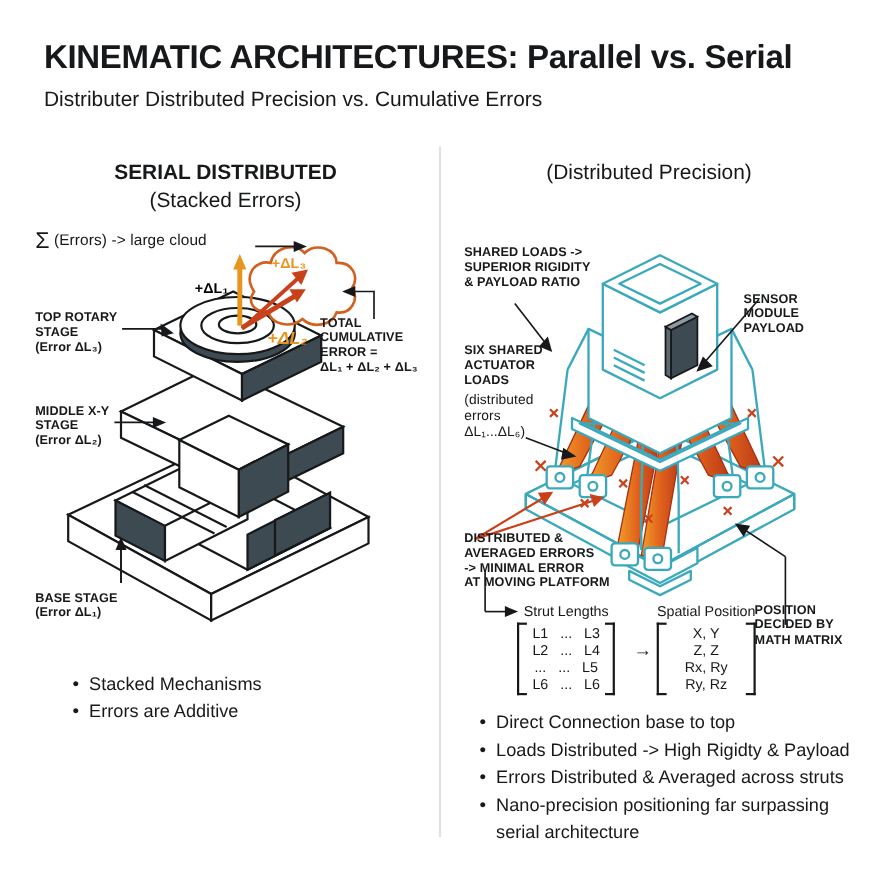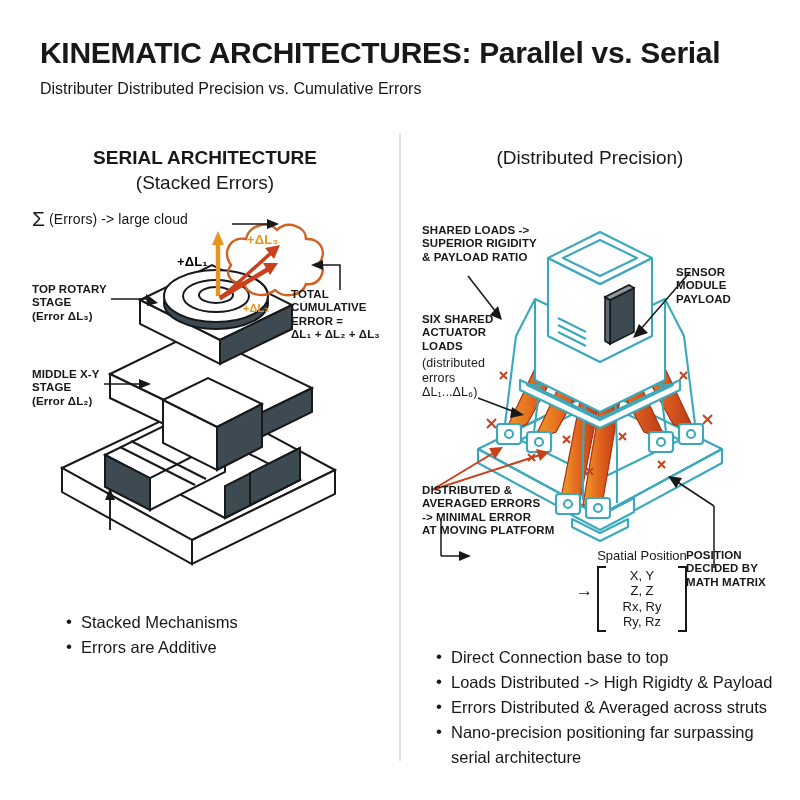--- a/index.html
+++ b/index.html
@@ -1,20 +1,20 @@
 <!DOCTYPE html>
 <html><head>
 <meta charset="utf-8">
 <style>
   html,body{margin:0;padding:0;}
   body{width:800px;height:800px;background:#ffffff;font-family:"Liberation Sans",sans-serif;color:#16181a;overflow:hidden;}
   .page{position:relative;width:800px;height:800px;}
 
   .title{position:absolute;left:40px;top:36px;font-size:30px;font-weight:700;letter-spacing:-0.3px;white-space:nowrap;}
-  .subtitle{position:absolute;left:40px;top:80px;font-size:16px;font-weight:400;white-space:nowrap;}
+  .subtitle{position:absolute;left:40px;top:80px;font-size:19px;font-weight:400;white-space:nowrap;}
 
   .divider{position:absolute;left:399px;top:133px;width:2px;height:628px;background:#e2e2e2;}
 
   .sec-head{position:absolute;text-align:center;font-size:19px;font-weight:600;line-height:25px;}
   .sec-head .l2{font-weight:400;}
 
   .lbl{position:absolute;font-size:11.5px;font-weight:700;line-height:13.4px;letter-spacing:0.1px;}
   .lbl.reg{font-weight:400;}
 
   .bullets{position:absolute;font-size:16.5px;line-height:25px;}
@@ -45,21 +45,21 @@
 <body>
 
 <div class="page">
 
   <div class="title">KINEMATIC ARCHITECTURES: Parallel vs. Serial</div>
   <div class="subtitle">Distributer Distributed Precision vs. Cumulative Errors</div>
 
   <div class="divider"></div>
 
   <div class="sec-head" style="left:40px;top:145px;width:330px;">
-    <div>SERIAL ARCHITECTURE</div>
+    <div>SERIAL DISTRIBUTED</div>
     <div class="l2">(Stacked Errors)</div>
   </div>
 
   <svg width="800" height="800" viewBox="0 0 800 800">
 
     <g>
       <polygon class="face-light" points="62,468 205,400 335,470 192,540"></polygon>
       <polygon class="face-light" points="62,468 62,492 192,564 192,540"></polygon>
       <polygon class="face-light" points="192,540 192,564 335,494 335,470"></polygon>
 
@@ -134,23 +134,27 @@
     <div>STAGE</div>
     <div>(Error ΔL₃)</div>
   </div>
 
   <div class="lbl" style="left:32px;top:368px;width:90px;">
     <div>MIDDLE X-Y</div>
     <div>STAGE</div>
     <div>(Error ΔL₂)</div>
   </div>
 
+  <div class="lbl" style="left:32px;top:538px;width:110px;">
+    <div>BASE STAGE</div>
+    <div>(Error ΔL₁)</div>
+  </div>
 
   <div class="lbl" style="left:177px;top:255px;color:#000000;font-size:13px;">+ΔL₁</div>
-  <div class="lbl" style="left:243px;top:302px;color:#e8951f;font-size:11px;">+ΔL₂</div>
+  <div class="lbl" style="left:243px;top:302px;color:#e8951f;font-size:16px;font-style:italic;">+ΔL₂</div>
   <div class="lbl" style="left:247px;top:233px;color:#e8951f;font-size:13px;">+ΔL₃</div>
 
   <div class="lbl" style="left:291px;top:288px;width:100px;">
     <div>TOTAL</div>
     <div>CUMULATIVE</div>
     <div>ERROR =</div>
     <div>ΔL₁ + ΔL₂ + ΔL₃</div>
   </div>
 
   <div class="bullets" style="left:62px;top:610px;width:320px;">
@@ -312,20 +316,33 @@
     <div>-&gt; MINIMAL ERROR</div>
     <div>AT MOVING PLATFORM</div>
   </div>
 
   <div class="lbl" style="left:686px;top:549px;width:100px;">
     <div>POSITION</div>
     <div>DECIDED BY</div>
     <div>MATH MATRIX</div>
   </div>
 
+  <div class="mtx" style="left:470px;top:548px;">
+    <div class="cap">Strut Lengths</div>
+    <div class="brk">
+      <div class="bar bl"></div>
+      <div class="inner">
+        <div class="row">L1   ...   L3</div>
+        <div class="row">L2   ...   L4</div>
+        <div class="row">...   ...   L5</div>
+        <div class="row">L6   ...   L6</div>
+      </div>
+      <div class="bar br"></div>
+    </div>
+  </div>
 
   <div class="mtx" style="left:576px;top:583px;font-size:17px;">→</div>
 
   <div class="mtx" style="left:597px;top:548px;">
     <div class="cap">Spatial Position</div>
     <div class="brk">
       <div class="bar bl"></div>
       <div class="inner" style="min-width:62px;">
         <div class="row">X, Y</div>
         <div class="row">Z, Z</div>

